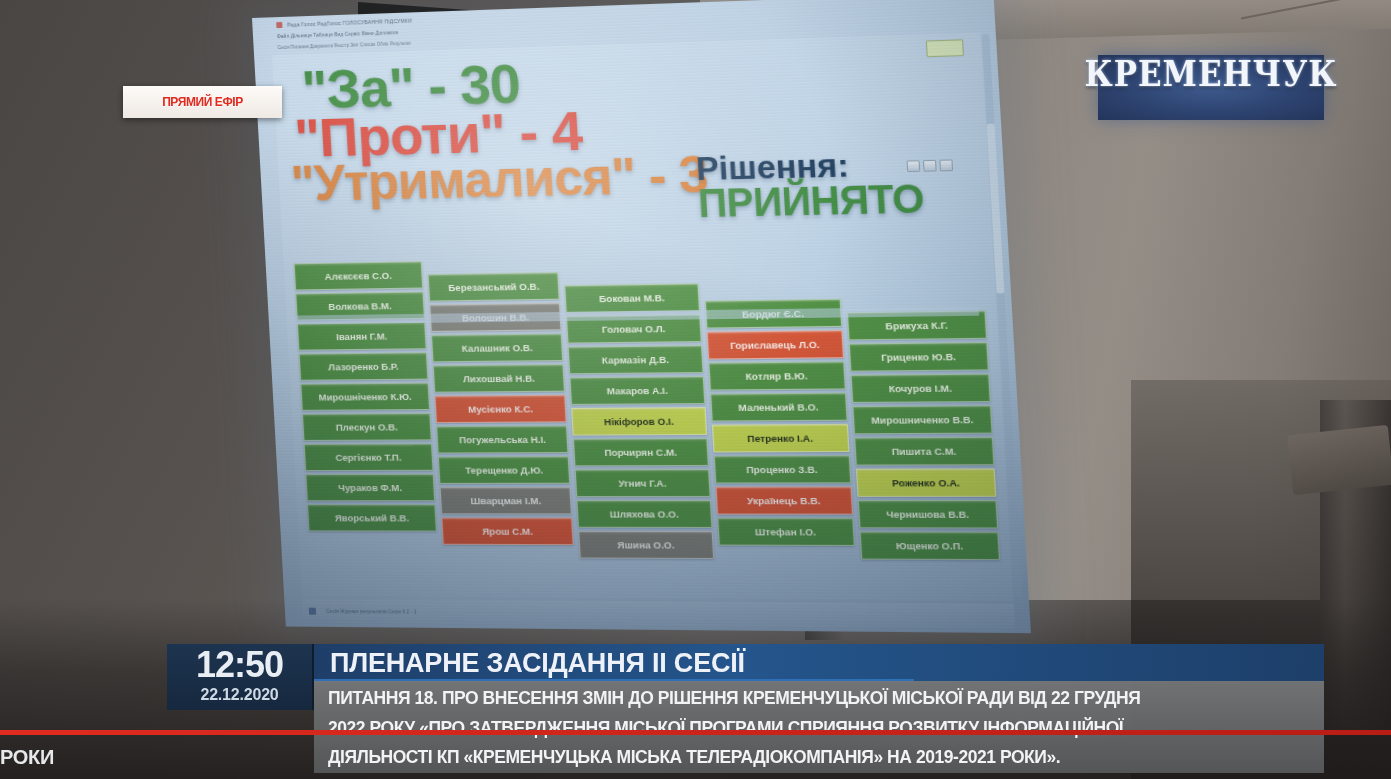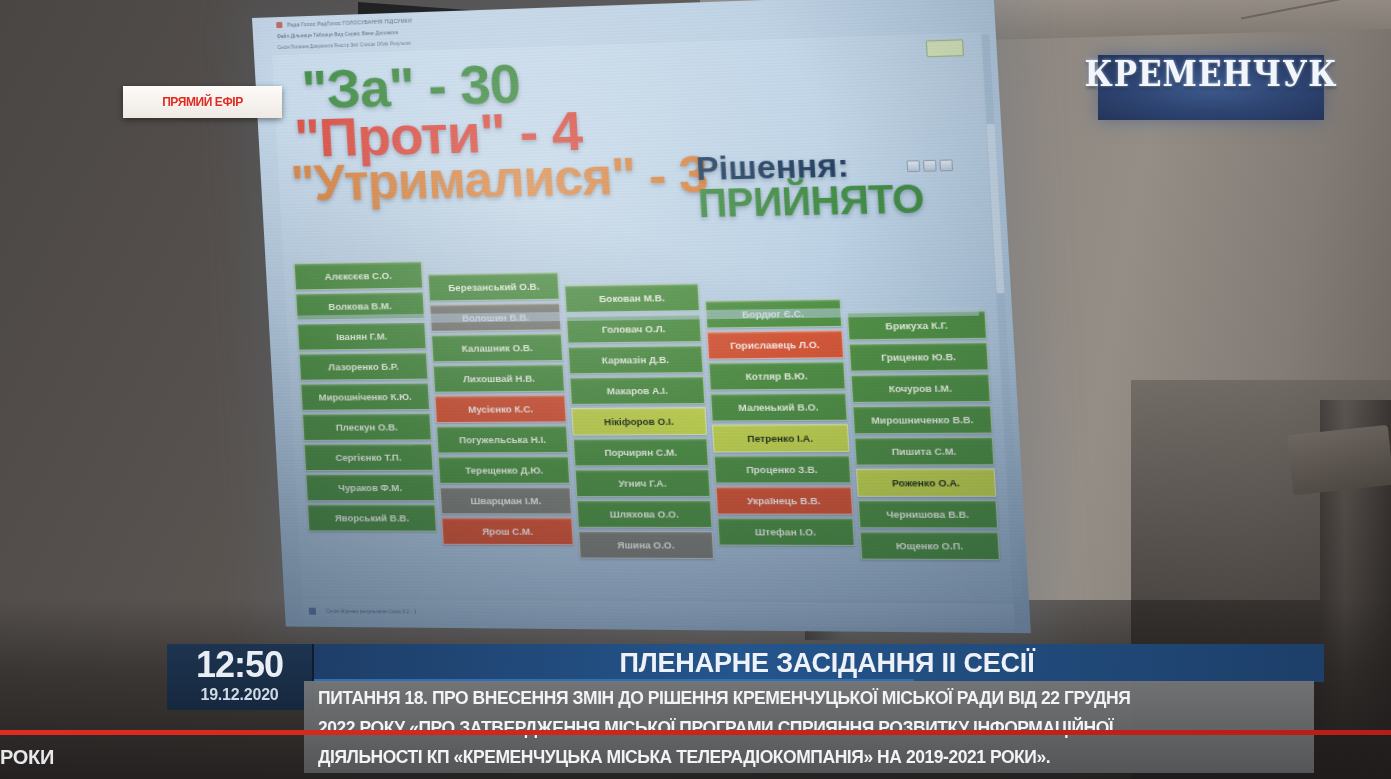--- a/index.html
+++ b/index.html
@@ -227,27 +227,27 @@
     position:absolute; left:167px; bottom:69px; width:147px; height:66px;
     background:linear-gradient(180deg,#1d3450,#16283e);
     display:flex; flex-direction:column; align-items:center; justify-content:center;
     border-right:2px solid #0e1c2c;
   }
   .lt-time { color:#e9eef5; font-size:36px; font-weight:bold; line-height:1; letter-spacing:-1px; }
   .lt-date { color:#cfd9e6; font-size:16px; font-weight:bold; line-height:1.5; letter-spacing:-0.2px; }
   .lt-headline {
     position:absolute; left:314px; bottom:97px; width:1010px; height:38px;
     background:linear-gradient(95deg,#1e3e68 0%,#24558c 42%,#1d3f69 100%);
-    display:flex; align-items:center; padding-left:16px;justify-content:center;
+    display:flex; align-items:center; padding-left:16px;
   }
   .lt-headline span {
     color:#eef2f8; font-size:27px; font-weight:bold; letter-spacing:-0.2px;
   }
   .lt-subbox {
-    position:absolute; left:304px; bottom:6px; width:1010px; height:92px;
+    position:absolute; left:314px; bottom:6px; width:1010px; height:92px;
     background:linear-gradient(180deg,rgba(118,120,122,.93),rgba(88,90,92,.93));
     padding:4px 10px 2px 14px;
     display:flex; flex-direction:column; justify-content:center; gap:1px;
   }
   .lt-subbox div {
     color:#f2f3f5; font-size:17.5px; font-weight:bold; letter-spacing:-0.45px;
     white-space:nowrap; line-height:1.62;
   }
   .lt-sub-accent {
     position:absolute; left:314px; bottom:97px; width:600px; height:3px;
@@ -396,21 +396,21 @@
   <span>ПРЯМИЙ ЕФІР</span>
 </div>
 
 <div id="channel-logo">
   <span>КРЕМЕНЧУК</span>
 </div>
 
 <div id="lower-third">
   <div class="lt-clockbox">
     <div class="lt-time">12:50</div>
-    <div class="lt-date">19.12.2020</div>
+    <div class="lt-date">22.12.2020</div>
   </div>
 
   <div class="lt-headline">
     <span>ПЛЕНАРНЕ ЗАСІДАННЯ II СЕСІЇ</span>
   </div>
   <div class="lt-sub-accent"></div>
 
   <div class="lt-subbox">
     <div>ПИТАННЯ 18. ПРО ВНЕСЕННЯ ЗМІН ДО РІШЕННЯ КРЕМЕНЧУЦЬКОЇ МІСЬКОЇ РАДИ ВІД 22 ГРУДНЯ</div>
     <div>2022 РОКУ «ПРО ЗАТВЕРДЖЕННЯ МІСЬКОЇ ПРОГРАМИ СПРИЯННЯ РОЗВИТКУ ІНФОРМАЦІЙНОЇ</div>

